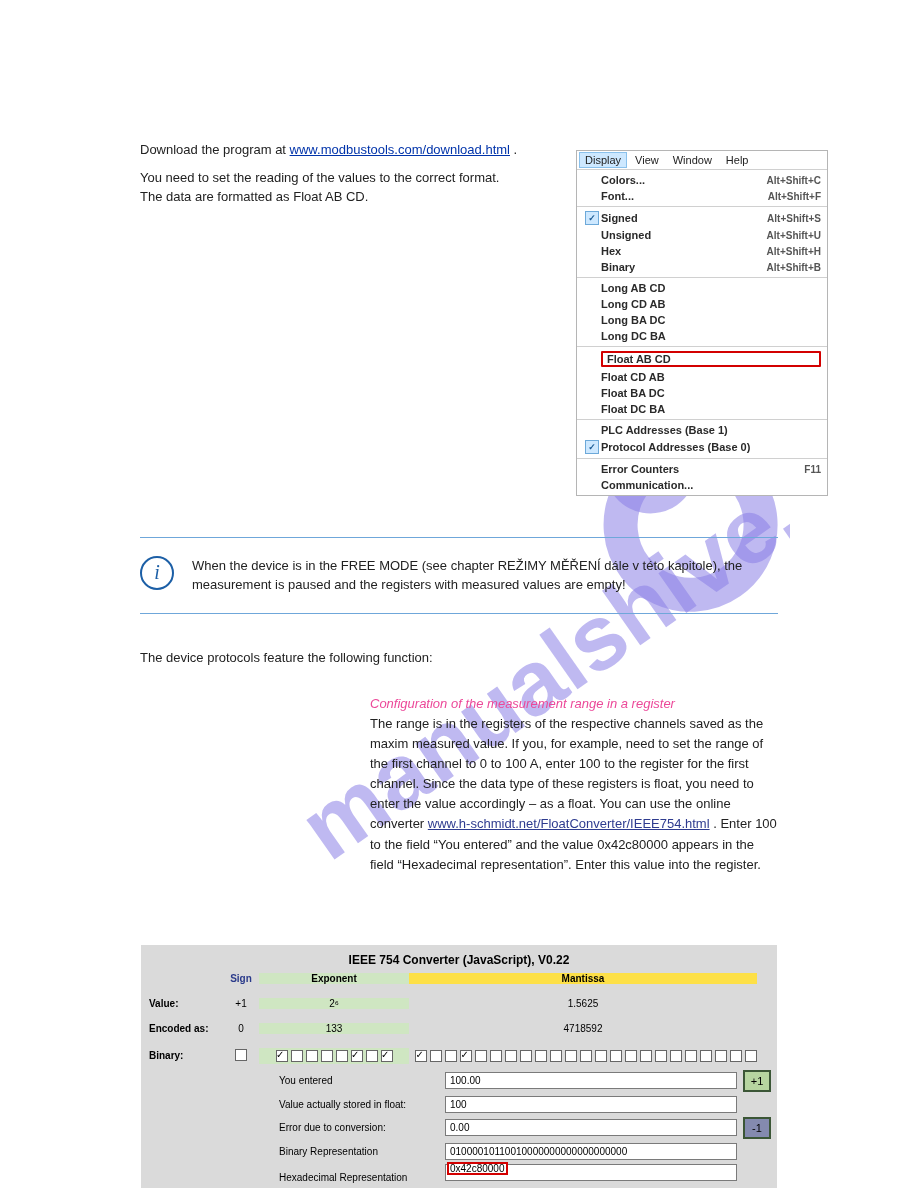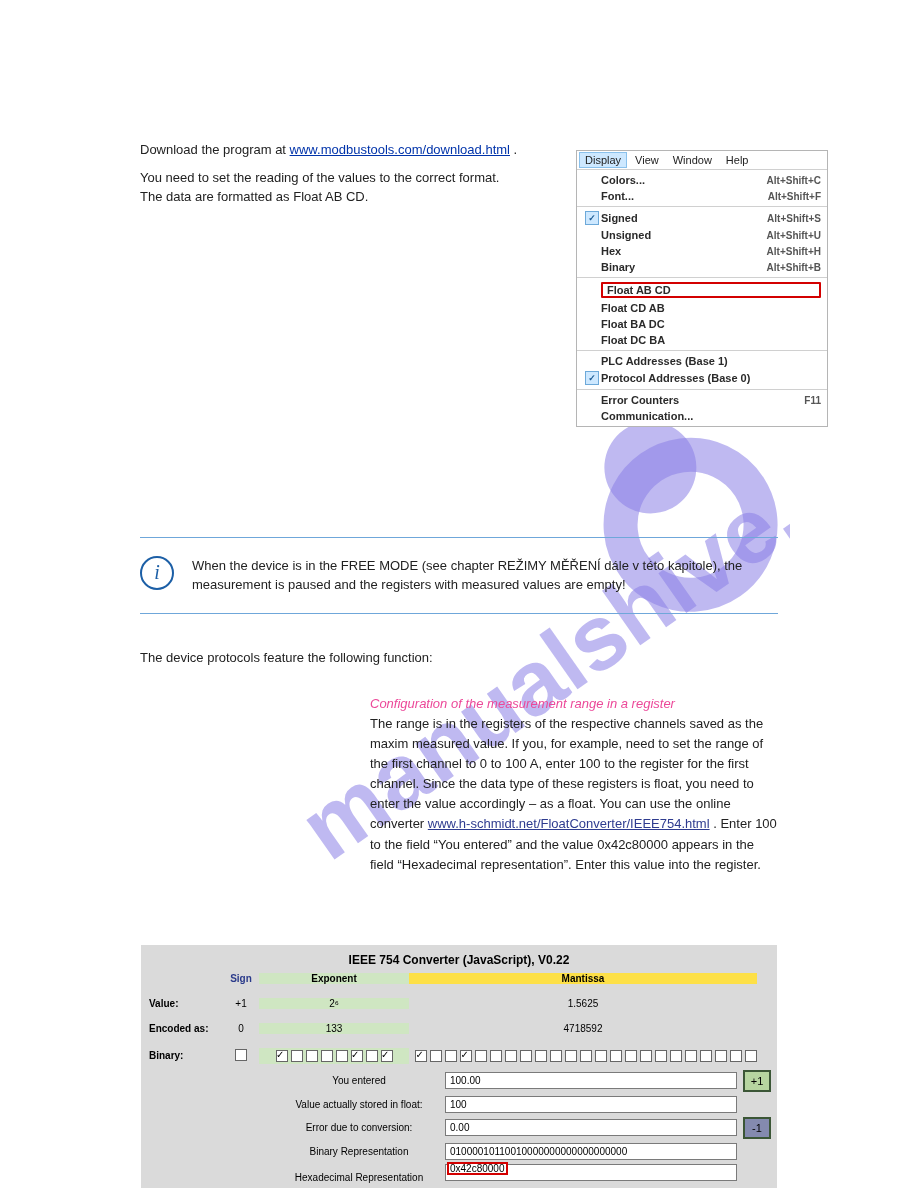--- a/index.html
+++ b/index.html
@@ -192,21 +192,21 @@
   }
   .ieee-form {
     margin-top: 6px;
     display: grid;
     grid-template-columns: 160px 1fr 26px;
     column-gap: 6px;
     row-gap: 4px;
     align-items: center;
     padding-left: 130px;
   }
-  .ieee-form .flbl { text-align: center; }
+  .ieee-form .flbl { text-align: left; }
   .ieee-form input[type="text"] {
     width: 100%;
     box-sizing: border-box;
     font-size: 10px;
     padding: 2px 4px;
     border: 1px solid #7a7a7a;
     background: #fff;
   }
   .btn-step {
     width: 24px; height: 18px;
@@ -275,20 +275,38 @@
         <span class="lbl">Hex</span>
         <span class="sc">Alt+Shift+H</span>
       </div>
       <div class="item">
         <span class="chk"></span>
         <span class="lbl">Binary</span>
         <span class="sc">Alt+Shift+B</span>
       </div>
     </div>
     <div class="group">
+      <div class="item">
+          <span class="chk"></span>
+          <span class="lbl">Long AB CD</span>
+        </div>
+      <div class="item">
+          <span class="chk"></span>
+          <span class="lbl">Long CD AB</span>
+        </div>
+      <div class="item">
+          <span class="chk"></span>
+          <span class="lbl">Long BA DC</span>
+        </div>
+      <div class="item">
+          <span class="chk"></span>
+          <span class="lbl">Long DC BA</span>
+        </div>
+    </div>
+    <div class="group">
       <div class="item red-outline">
           <span class="chk"></span>
           <span class="lbl">Float AB CD</span>
         </div>
       <div class="item">
           <span class="chk"></span>
           <span class="lbl">Float CD AB</span>
         </div>
       <div class="item">
           <span class="chk"></span>

